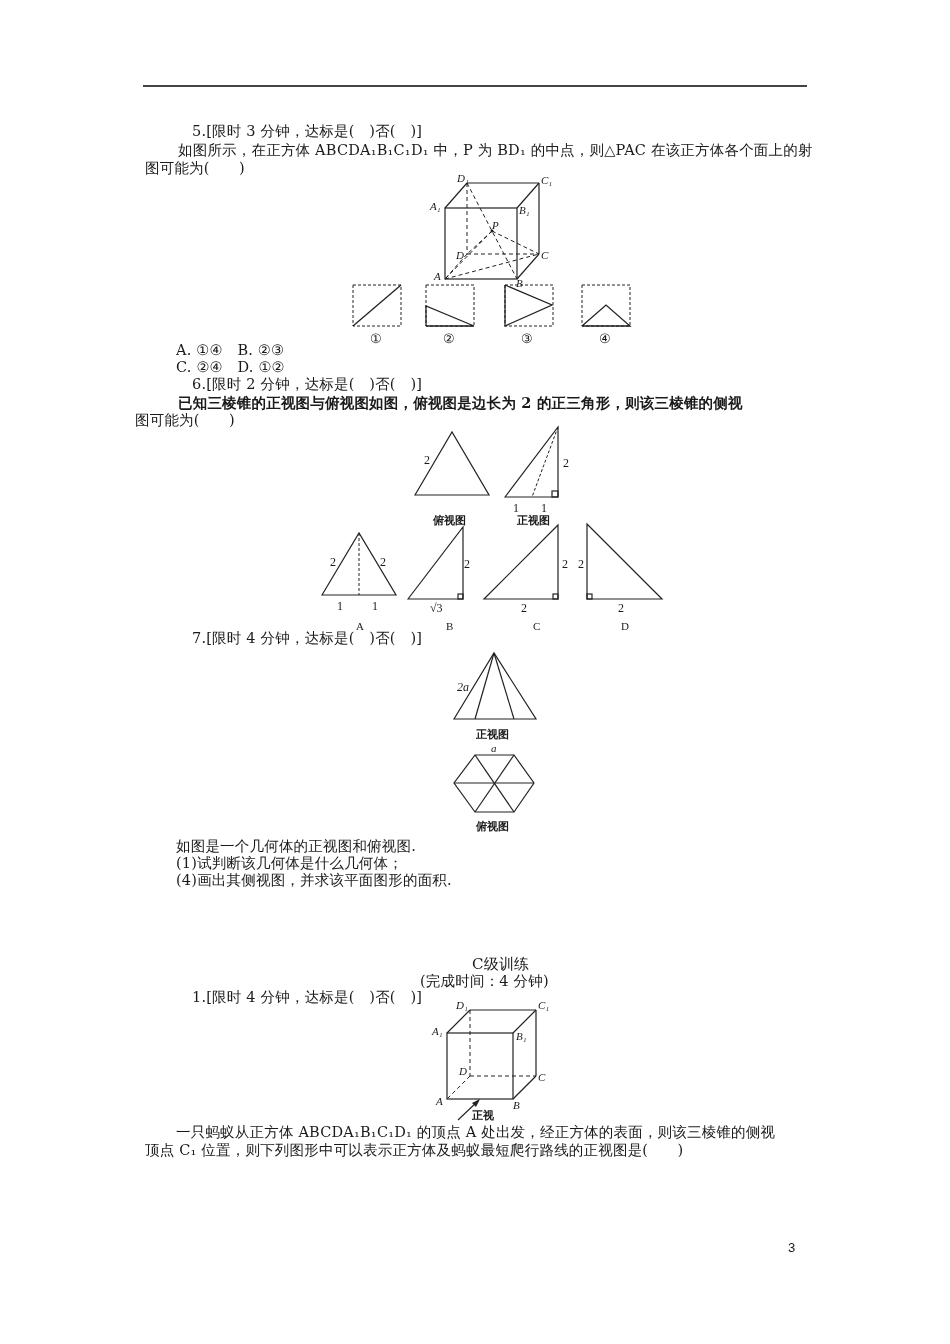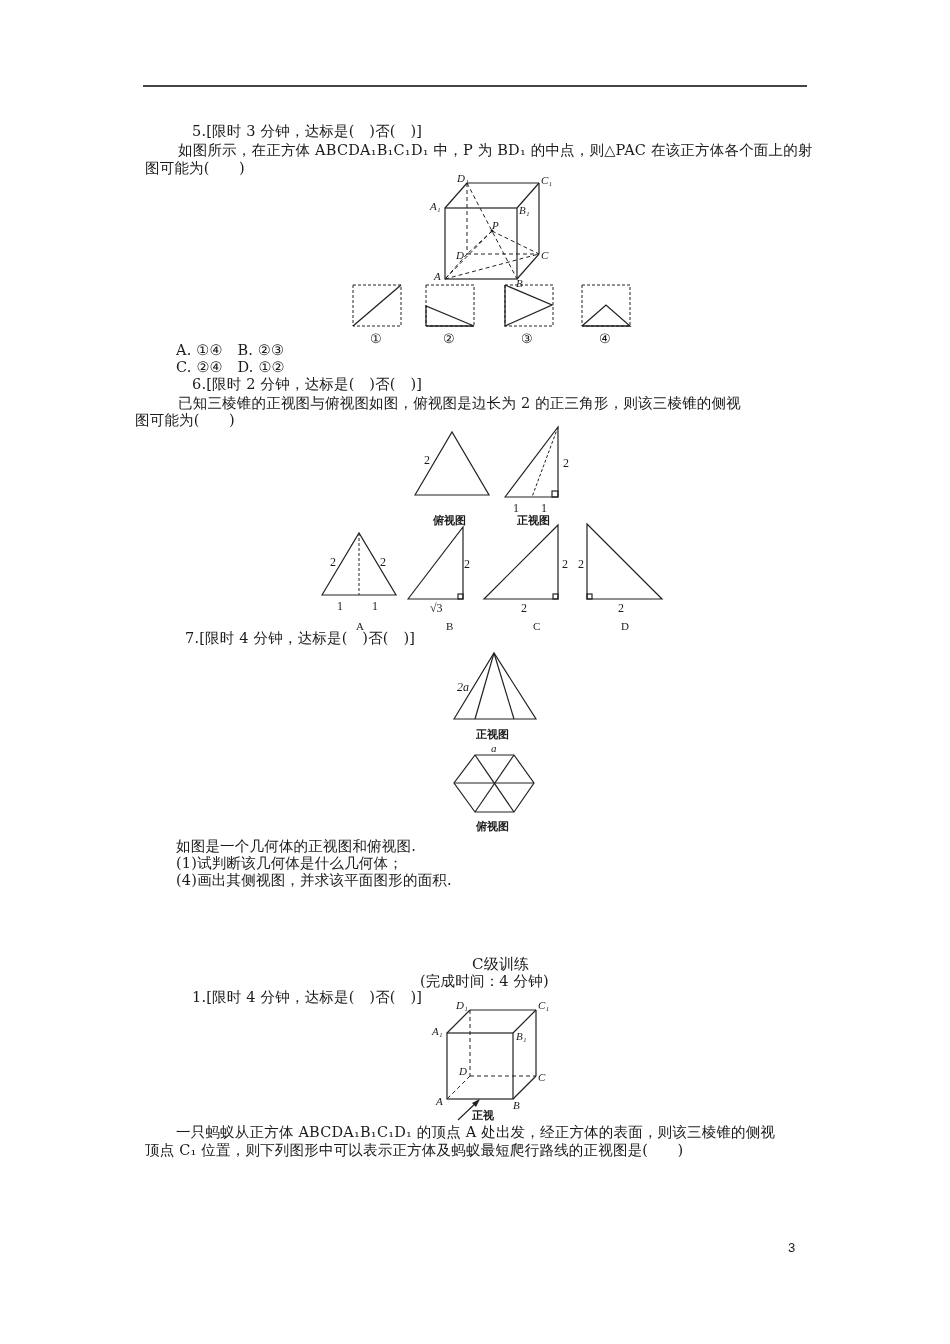--- a/index.html
+++ b/index.html
@@ -71,21 +71,21 @@
   <text x="30" y="63" font-size="13">①</text>
   <text x="103" y="63" font-size="13">②</text>
   <text x="181" y="63" font-size="13">③</text>
   <text x="259" y="63" font-size="13">④</text>
 </svg>
 
 <div class="t" style="left:176px;top:341px;">A. ①④　B. ②③</div>
 <div class="t" style="left:176px;top:358px;">C. ②④　D. ①②</div>
 
 <div class="t" style="left:192px;top:375px;">6.[限时 2 分钟，达标是(　)否(　)]</div>
-<div class="t" style="left:178px;top:394px;">已知三棱锥的正视图与俯视图如图，俯视图是边长为 2 的正三角形，则该三棱锥的侧视</div>
+<div class="t" style="left:178px;top:394px;font-weight:bold;">已知三棱锥的正视图与俯视图如图，俯视图是边长为 2 的正三角形，则该三棱锥的侧视</div>
 <div class="t" style="left:135px;top:411px;">图可能为(　　)</div>
 
 <svg style="left:400px;top:420px;" width="180" height="110" viewBox="0 0 180 110">
   <g stroke="#222" stroke-width="1.2" fill="none">
     <polygon points="15,75 52,12 89,75"></polygon>
     <polygon points="105,77 158,7 158,77"></polygon>
     <rect x="152" y="71" width="6" height="6"></rect>
   </g>
   <line x1="158" y1="7" x2="132" y2="77" stroke="#222" stroke-width="1" stroke-dasharray="3,2"></line>
   <text x="24" y="44" font-size="12">2</text>
@@ -120,21 +120,21 @@
   <text x="252" y="48" font-size="12">2</text>
   <text x="211" y="92" font-size="12">2</text>
   <text x="268" y="48" font-size="12">2</text>
   <text x="308" y="92" font-size="12">2</text>
   <text x="46" y="110" font-size="11">A</text>
   <text x="136" y="110" font-size="11">B</text>
   <text x="223" y="110" font-size="11">C</text>
   <text x="311" y="110" font-size="11">D</text>
 </svg>
 
-<div class="t" style="left:185px;top:629px;">7.[限时 4 分钟，达标是(　)否(　)]</div>
+<div class="t" style="left:192px;top:629px;">7.[限时 4 分钟，达标是(　)否(　)]</div>
 
 <svg style="left:430px;top:645px;" width="130" height="190" viewBox="0 0 130 190">
   <g stroke="#222" stroke-width="1.2" fill="none">
     <polygon points="24,74 64,8 106,74"></polygon>
     <line x1="64" y1="8" x2="45" y2="74"></line>
     <line x1="64" y1="8" x2="84" y2="74"></line>
 
     <polygon points="45,110 84,110 104,138 84,167 45,167 24,138"></polygon>
     <line x1="45" y1="110" x2="84" y2="167"></line>
     <line x1="84" y1="110" x2="45" y2="167"></line>

